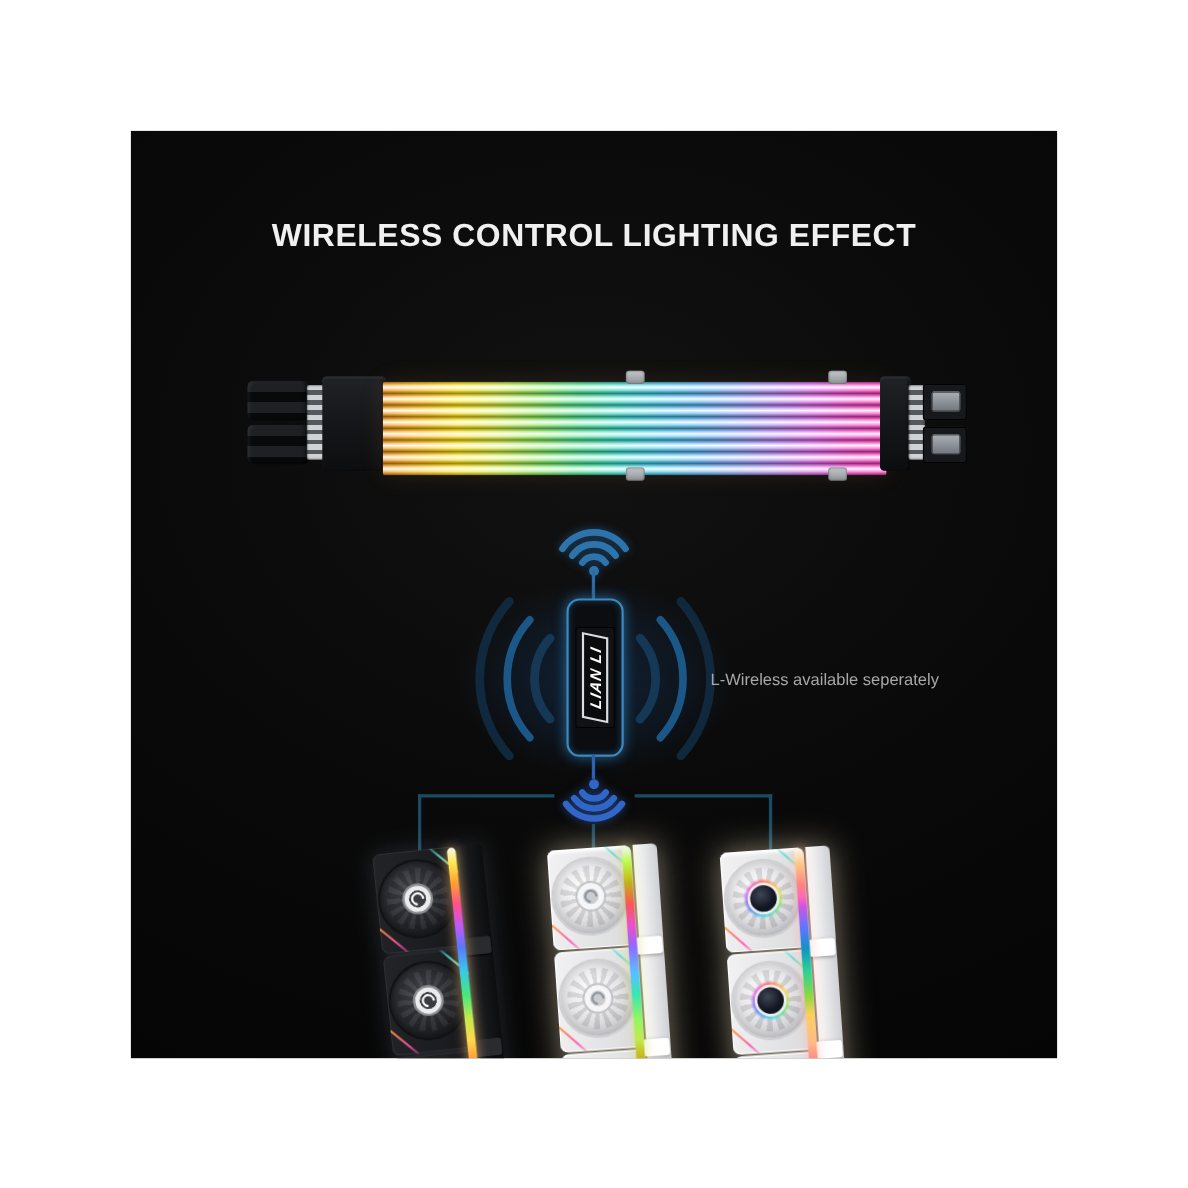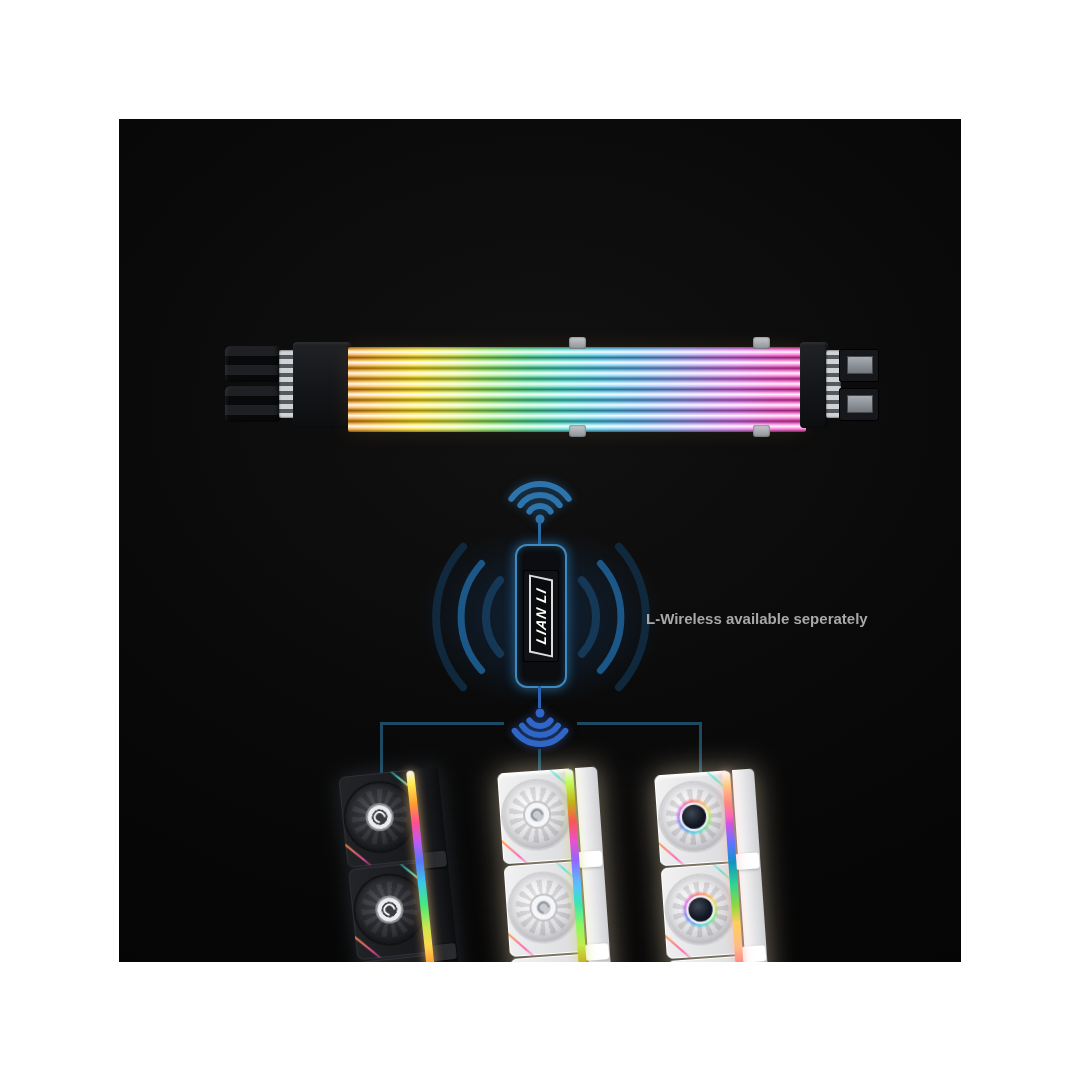--- a/index.html
+++ b/index.html
@@ -54,21 +54,21 @@
   .arcs { position: absolute; left: 242px; top: 388px; filter: blur(.6px); }
   .dongle { position: absolute; left: 396px; top: 425px; width: 52px; height: 144px; border-radius: 12px;
             background: #0b0d10; border: 2px solid #3d89c0;
             box-shadow: 0 0 12px rgba(45,125,185,.8), inset 0 0 7px rgba(45,125,185,.45); }
   .dongle-screen { position: absolute; left: 6px; top: 24px; width: 36px; height: 92px; border-radius: 3px;
                    background: #101216; box-shadow: inset 0 0 0 1px #000; }
   .dongle-label { position: absolute; left: 50%; top: 50%; white-space: nowrap;
                   transform: translate(-50%,-50%) rotate(-90deg) skewX(-12deg);
                   font-size: 14px; font-weight: bold; font-style: italic; letter-spacing: 1px;
                   color: #ffffff; background: #0a0b0d; border: 2px solid #d9dde2; padding: 2px 9px; }
-  .caption { position: absolute; left: 527px; top: 491px; font-size: 15px; color: #a8a8a8; font-weight: bold; }
+  .caption { position: absolute; left: 527px; top: 491px; font-size: 15px; color: #a8a8a8; }
 
   
   .cline { position: absolute; background: #1b4a62; }
   .hl-left  { left: 261px; top: 603px; width: 124px; height: 3px; }
   .hl-right { left: 458px; top: 603px; width: 125px; height: 3px; }
   .vl-left  { left: 261px; top: 603px; width: 3px; height: 95px; }
   .vl-right { left: 580px; top: 603px; width: 3px; height: 95px; }
   .vl-mid   { left: 419px; top: 630px; width: 3px; height: 45px; }
 
   
@@ -120,20 +120,21 @@
   .black .joint { background: #2a2b2f; box-shadow: 0 1px 2px #000; }
   .white .joint { background: #ffffff; box-shadow: 0 1px 3px rgba(0,0,0,.25); }
   .joint.j1 { top: 84px; } .joint.j2 { top: 177px; }
 </style>
 </head>
 <body>
 
 <div class="canvas">
   <div class="panel">
 
+    <div class="title">WIRELESS CONTROL LIGHTING EFFECT</div>
 
     <div class="cable">
       <div class="teeth t1"></div>
       <div class="teeth t2"></div>
       <div class="pins pl"></div>
       <div class="housing hl"></div>
       <div class="ribbon"></div>
       <div class="clip c1"></div>
       <div class="clip c2"></div>
       <div class="clip c3"></div>

